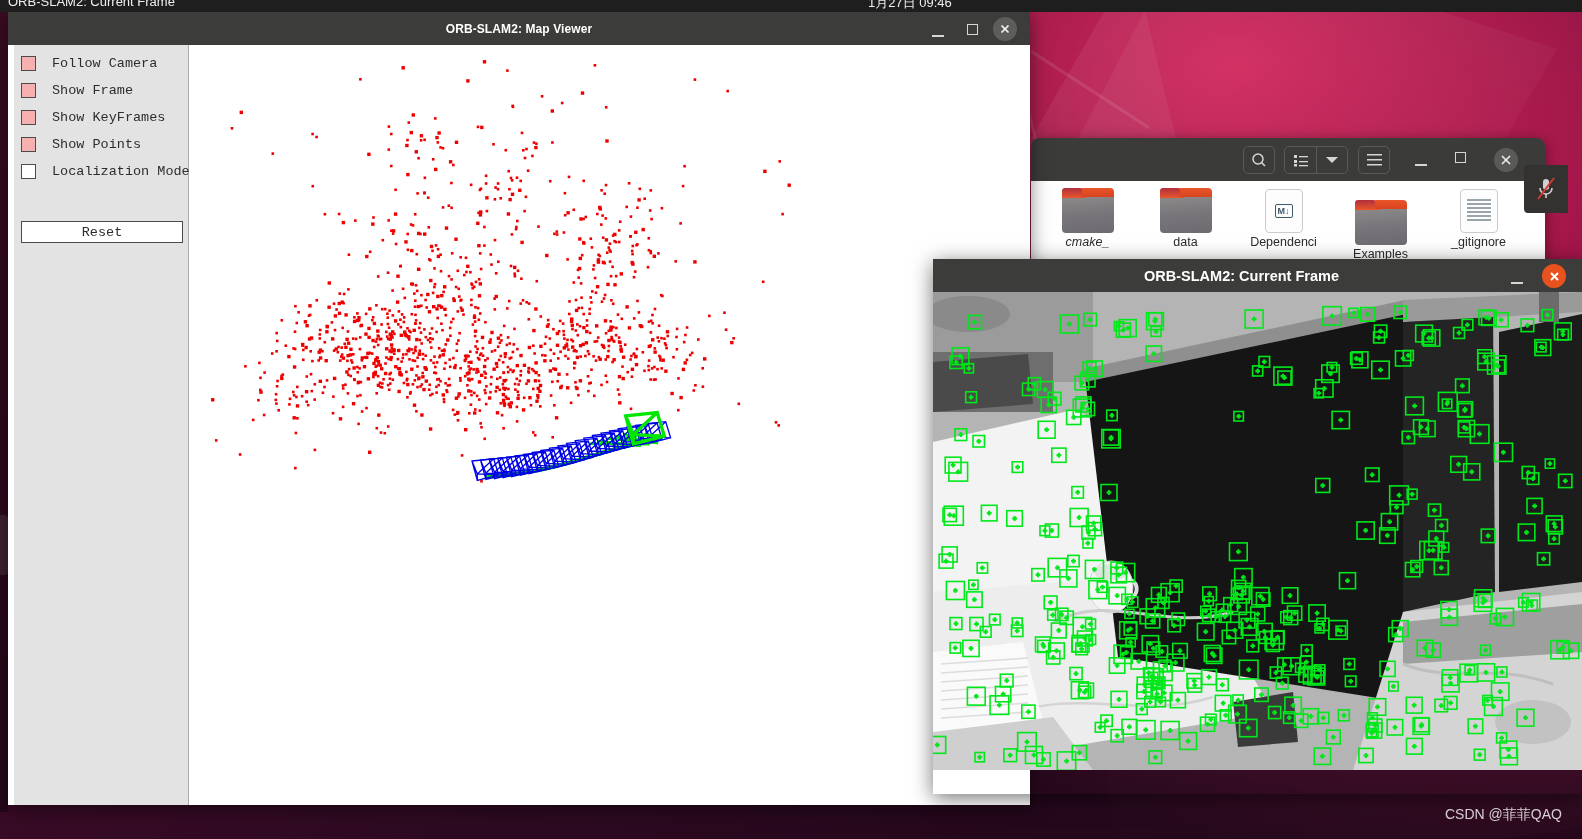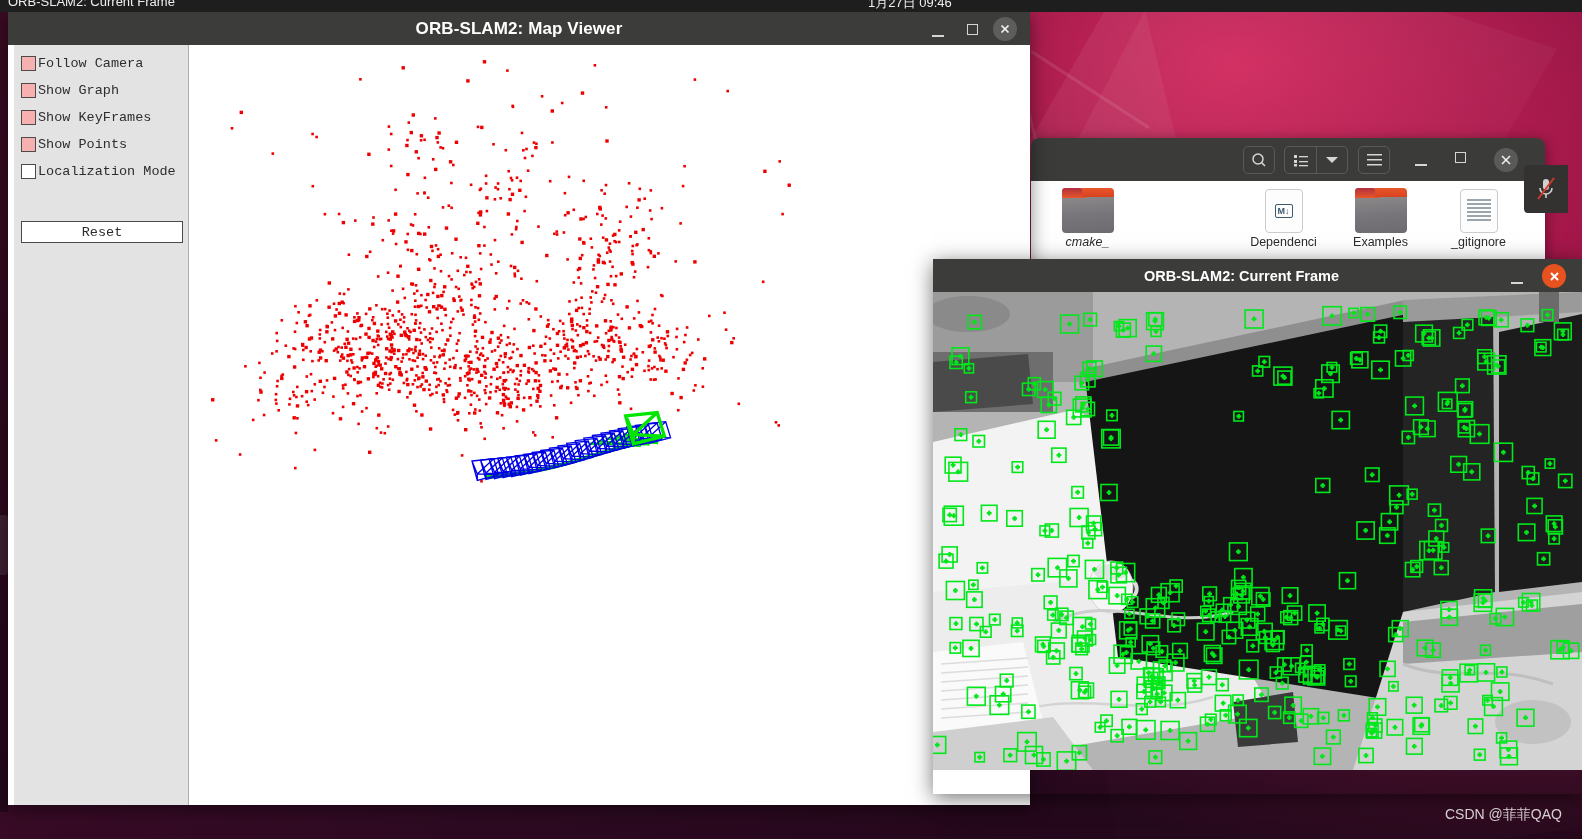--- a/index.html
+++ b/index.html
@@ -200,21 +200,21 @@
     z-index: 20;
     box-shadow: 0 4px 18px rgba(0,0,0,0.5);
   }
   #mv-titlebar {
     position: absolute; left: 0; top: 0;
     width: 1022px; height: 33px;
     background: #3c3c3a;
     display: flex; align-items: center; justify-content: center;
   }
   #mv-title {
-    font-size: 17px; font-weight: bold; color: #ffffff;
+    font-size: 12px; font-weight: bold; color: #ffffff;
     letter-spacing: 0.1px;
   }
   #mv-min {
     position: absolute; left: 921px; top: 9px;
     width: 18px; height: 16px;
     display: flex; align-items: flex-end; justify-content: center;
   }
   #mv-max {
     position: absolute; left: 955px; top: 9px;
     width: 18px; height: 16px;
@@ -246,21 +246,21 @@
   .chk-box {
     width: 15px; height: 15px;
     border: 1.4px solid #4b4b4b;
     background: #ffffff;
     flex: 0 0 auto;
   }
   .chk-box.on { background: #f7b0b0; }
   .chk-label {
     font-family: "Liberation Mono", monospace;
     font-size: 13.5px; color: #2d2d2d;
-    margin-left: 2px; white-space: nowrap; text-align: right;
+    margin-left: 16px; white-space: nowrap; text-align: right;
   }
   #reset-btn {
     position: absolute; left: 7px; top: 176px;
     width: 162px; height: 22px;
     background: #ffffff;
     border: 1.4px solid #4b4b4b;
     display: flex; align-items: center; justify-content: center;
     font-family: "Liberation Mono", monospace;
     font-size: 13.5px; color: #2d2d2d;
   }
@@ -389,29 +389,35 @@
           </svg>
       </div>
     </div>
     <div id="filemgr-body">
       <div class="fm-item" style="left:9px;font-style:italic;">
         <div class="fm-icon">
             <div class="folder"></div>
           </div>
         <div class="fm-label">cmake_</div>
       </div>
+      <div class="fm-item" style="left:107px;">
+        <div class="fm-icon">
+            <div class="folder"></div>
+          </div>
+        <div class="fm-label">data</div>
+      </div>
       <div class="fm-item" style="left:205px;">
         <div class="fm-icon">
           <div class="docicon">
               <span class="md-badge">M↓</span>
             </div>
         </div>
         <div class="fm-label">Dependenci</div>
       </div>
-      <div class="fm-item" style="left:302px;">
+      <div class="fm-item" style="left:302px;margin-top:12px;">
         <div class="fm-icon">
             <div class="folder"></div>
           </div>
         <div class="fm-label">Examples</div>
       </div>
       <div class="fm-item" style="left:400px;text-align:center;">
         <div class="fm-icon">
           <div class="docicon">
               <div class="txtlines">
                 <div></div>
@@ -456,21 +462,21 @@
 
     <div id="mv-body">
 
       <div id="mv-panel">
         <div class="chk-row" style="top:7px;">
           <div class="chk-box on"></div>
           <span class="chk-label">Follow Camera</span>
         </div>
         <div class="chk-row" style="top:34px;">
           <div class="chk-box on"></div>
-          <span class="chk-label">Show Graph</span>
+          <span class="chk-label">Show Frame</span>
         </div>
         <div class="chk-row" style="top:61px;">
           <div class="chk-box on"></div>
           <span class="chk-label">Show KeyFrames</span>
         </div>
         <div class="chk-row" style="top:88px;">
           <div class="chk-box on"></div>
           <span class="chk-label">Show Points</span>
         </div>
         <div class="chk-row" style="top:115px;">

